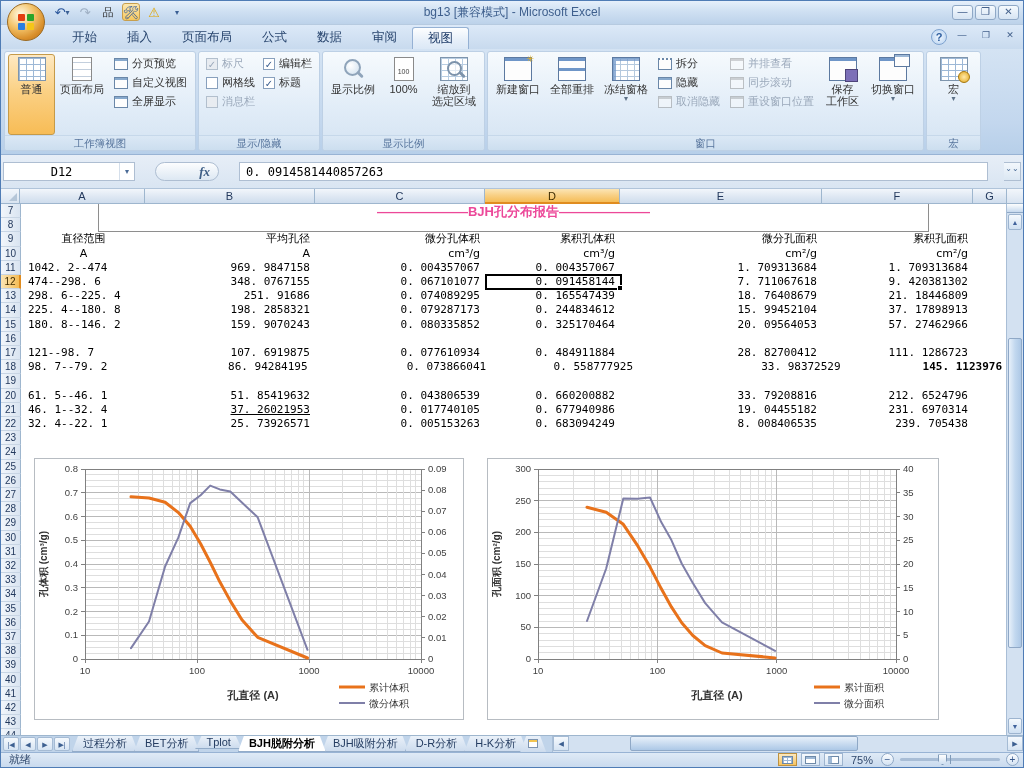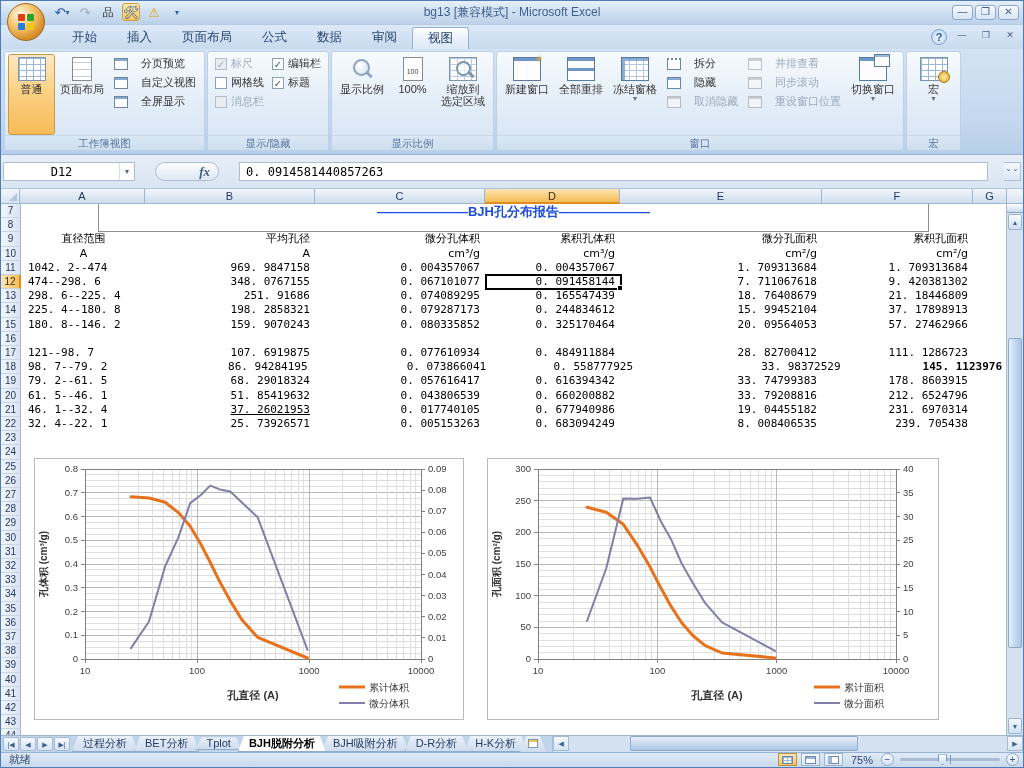--- a/index.html
+++ b/index.html
@@ -35,21 +35,21 @@
   
   .ribbon { height:108px; background:linear-gradient(#d4e3f3,#c3d7ee 70%,#b7cfe9); padding:1px 2px 0 2px; display:flex; align-items:stretch; border-bottom:1px solid #98b3d4;}
   .rgroup { display:flex; flex-direction:column; margin:1px 1px 3px 1px; border:1px solid #bdd0e5; border-radius:3px; background:linear-gradient(#f6fafd,#e2edf8 55%,#d4e3f2);}
   .rgbody { flex:1; display:flex; align-items:stretch; padding:2px 3px 0 3px; }
   .rglabel { height:15px; font-size:10.5px; color:#56749c; text-align:center; line-height:15px; background:linear-gradient(#dbe8f5,#ccdeef); border-top:1px solid #c6d8ea; border-radius:0 0 3px 3px;}
   .rbig { display:flex; flex-direction:column; align-items:center; justify-content:flex-start; min-width:47px; padding:2px 4px; border:1px solid transparent; border-radius:3px; background:none; font-family:inherit; font-size:11px; color:#333; line-height:12px; text-align:center;}
   .rbig.ron { background:linear-gradient(#fee9c2,#fbd185 45%,#f7bc56); border:1px solid #c59a49;}
   .rlbl { margin-top:2px; }
   .rarrow { font-size:8px; color:#5d7187; line-height:8px;}
   .rcol { display:flex; flex-direction:column; justify-content:flex-start; padding:1px 2px; gap:2px;}
-  .rsmall { display:flex; align-items:center; gap:13px; background:none; border:none; font-family:inherit; font-size:11px; color:#333; padding:1px 3px; text-align:right; white-space:nowrap;}
+  .rsmall { display:flex; align-items:center; gap:4px; background:none; border:none; font-family:inherit; font-size:11px; color:#333; padding:1px 3px; text-align:right; white-space:nowrap;}
   .rdis { color:#9aa8ba !important; }
   .rdis .sic, .rdis .ric { opacity:.45; filter:grayscale(1);}
   .ckrow { display:flex; align-items:center; gap:4px; font-size:11px; color:#333; padding:1px 2px; white-space:nowrap;}
   .cb { width:12px; height:12px; border:1px solid #88a0bd; background:#fff; font-size:10px; line-height:11px; text-align:center; color:#355a8c; flex:none;}
   .ckrow.rdis .cb { background:#e8ecf1; color:#9aa8ba; border-color:#b2bfcd;}
 
   
   .ric { width:28px; height:24px; position:relative; display:block; flex:none;}
   .i-sheet { background:#fff; border:1px solid #7e95ad; background-image:linear-gradient(#9db8d6 1px,transparent 1px),linear-gradient(90deg,#9db8d6 1px,transparent 1px); background-size:7px 6px;}
   .i-pagelayout { width:20px; margin:0 auto; background:#fff; border:1px solid #8a8a8a; background-image:linear-gradient(transparent 4px,#c3cfdd 4px,#c3cfdd 5px,transparent 5px); background-size:100% 7px;}
@@ -97,34 +97,34 @@
   .rowhdrs { position:absolute; left:0; top:0; width:20px; bottom:0; background:#dce6f2;}
   .rh { height:14.21px; background:linear-gradient(90deg,#f2f6fb,#d9e4f1); border-right:1px solid #9eb6ce; border-bottom:1px solid #c8d5e4; font-size:10px; color:#23395d; text-align:center; line-height:14px;}
   .rh.sel { background:linear-gradient(90deg,#fbe5b5,#f5bd57); border-right:2px solid #e08c1f; color:#3f2c00;}
   .cellsarea { position:absolute; left:20px; top:0; width:987px; bottom:0; background:#fff;}
   .srow { position:absolute; left:0; width:100%; height:14.21px; display:flex;}
   .c { height:14.21px; font-size:11px; line-height:14px; white-space:nowrap; overflow:hidden; font-family:"DejaVu Sans Mono","DejaVu Sans",monospace;}
   .c.num { text-align:right; padding-right:6px;}
   .c.txt { text-align:left; padding-left:7px;}
   .c.ctr { text-align:center;}
   .c.hdr { font-family:"DejaVu Sans","Liberation Sans",sans-serif;}
-  .titlebox { position:absolute; left:77px; top:0; width:831px; height:28px; border-left:1px solid #8e8e8e; border-right:1px solid #8e8e8e; border-bottom:1px solid #8e8e8e; text-align:center; font-weight:bold; font-size:13px; line-height:15px; color:#1d4ed8;}
+  .titlebox { position:absolute; left:77px; top:0; width:831px; height:28px; border-left:1px solid #8e8e8e; border-right:1px solid #8e8e8e; border-bottom:1px solid #8e8e8e; text-align:center; font-weight:bold; font-size:13px; line-height:15px; color:#ec4899;}
   .selbox { position:absolute; left:464px; top:70px; width:137px; height:16px; border:2px solid #000;}
   .selbox::after { content:""; position:absolute; right:-3px; bottom:-3px; width:4px; height:4px; background:#000; border:1px solid #fff;}
   .chart-box { position:absolute; background:#fff; border:1px solid #b7bcc2;}
   .vscroll { position:absolute; right:0; top:0; width:17px; bottom:0; background:#d3e1f1; border-left:1px solid #a9bed6;}
   .vsplit { position:absolute; top:0; left:0; right:0; height:9px; background:linear-gradient(#fdfefe,#c6d9ee); border-bottom:1px solid #8fa8c6;}
   .varrow { position:absolute; left:1px; right:1px; height:16px; background:linear-gradient(#f5f9fd,#cfe0f2); border:1px solid #9db4cf; border-radius:2px; color:#41639c; font-size:7px; text-align:center; line-height:15px;}
   .vthumb { position:absolute; left:1px; right:1px; top:134px; height:310px; background:linear-gradient(90deg,#e7f0fa,#c2d8ef 50%,#adc8e6); border:1px solid #8fa8c6; border-radius:2px;}
 
   
   .tabsbar { height:17px; background:#c0d4ea; display:flex; align-items:stretch; border-top:1px solid #9eb6ce;}
   .tnav { display:flex; align-items:center; padding:0 2px; gap:1px;}
   .tnb { width:16px; height:14px; background:linear-gradient(#f5f9fd,#d6e4f3); border:1px solid #a5bbd4; border-radius:2px; font-size:7px; color:#3d6091; text-align:center; line-height:13px;}
-  .stabs { display:flex; align-items:center;}
+  .stabs { display:flex; align-items:flex-start;}
   .stab { padding:0 10px; display:flex; align-items:center; font-size:11px; color:#1f3least; color:#243c61; background:linear-gradient(#eaf1f9,#cddcee); border:1px solid #93acc9; border-top:none; clip-path:polygon(6px 0,calc(100% - 6px) 0,100% 100%,0 100%); margin:0 -4px 0 0;}
   .stab.active { background:#fff; font-weight:bold; color:#000; z-index:2;}
   .instab { width:26px; display:flex; align-items:center; justify-content:center; background:linear-gradient(#eaf1f9,#cddcee); clip-path:polygon(6px 0,calc(100% - 6px) 0,100% 100%,0 100%); margin-left:-3px;}
   .instab .mini { width:10px; height:9px; background:#fff; border:1px solid #7d94b0; box-shadow:inset 0 2px 0 #f4c551;}
   .hscroll { flex:1; display:flex; align-items:center; margin-left:6px; background:#d3e1f1; border-left:1px solid #a9bed6;}
   .hs-ar { width:16px; height:15px; background:linear-gradient(#f5f9fd,#d6e4f3); border:1px solid #a5bbd4; font-size:7px; color:#3d6091; text-align:center; line-height:14px;}
   .hs-track { flex:1; position:relative; height:15px;}
   .hs-thumb { position:absolute; left:14%; width:52%; top:0; height:15px; background:linear-gradient(#e7f0fa,#adc8e6); border:1px solid #8fa8c6; border-radius:2px;}
 
   
@@ -304,20 +304,24 @@
               </button>
               <button class="rsmall rdis">
                 <span class="sic"></span>
                 <span class="slbl">同步滚动</span>
               </button>
               <button class="rsmall rdis">
                 <span class="sic"></span>
                 <span class="slbl">重设窗口位置</span>
               </button>
             </div>
+            <button class="rbig">
+              <span class="ric i-savews"></span>
+              <span class="rlbl">保存<br>工作区</span>
+            </button>
             <button class="rbig">
               <span class="ric i-twowin"></span>
               <span class="rlbl">切换窗口</span>
               <span class="rarrow">▾</span>
             </button>
           </div>
           <div class="rglabel">窗口</div>
         </div>
         <div class="rgroup">
           <div class="rgbody">
@@ -466,28 +470,20 @@
           <div class="c num" style="width: 202px;">28. 82700412</div>
           <div class="c num" style="width: 151px;">111. 1286723</div>
         </div>
         <div class="srow" style="top: 156.31px; gap: 24px;">
           <div class="c txt" style="width: 125px;">98. 7--79. 2</div>
           <div class="c num" style="width: 170px;">86. 94284195</div>
           <div class="c num" style="width: 170px;">0. 073866041</div>
           <div class="c num" style="width: 135px;">0. 558777925</div>
           <div class="c num" style="width: 202px;">33. 98372529</div>
           <div class="c num" style="width: 151px; font-weight: bold;">145. 1123976</div>
-        </div>
-        <div class="srow" style="top: 170.52px;">
-          <div class="c txt" style="width: 125px;">79. 2--61. 5</div>
-          <div class="c num" style="width: 170px;">68. 29018324</div>
-          <div class="c num" style="width: 170px;">0. 057616417</div>
-          <div class="c num" style="width: 135px;">0. 616394342</div>
-          <div class="c num" style="width: 202px;">33. 74799383</div>
-          <div class="c num" style="width: 151px;">178. 8603915</div>
         </div>
         <div class="srow" style="top: 184.73px;">
           <div class="c txt" style="width: 125px;">61. 5--46. 1</div>
           <div class="c num" style="width: 170px;">51. 85419632</div>
           <div class="c num" style="width: 170px;">0. 043806539</div>
           <div class="c num" style="width: 135px;">0. 660200882</div>
           <div class="c num" style="width: 202px;">33. 79208816</div>
           <div class="c num" style="width: 151px;">212. 6524796</div>
         </div>
         <div class="srow" style="top: 198.94px;">

